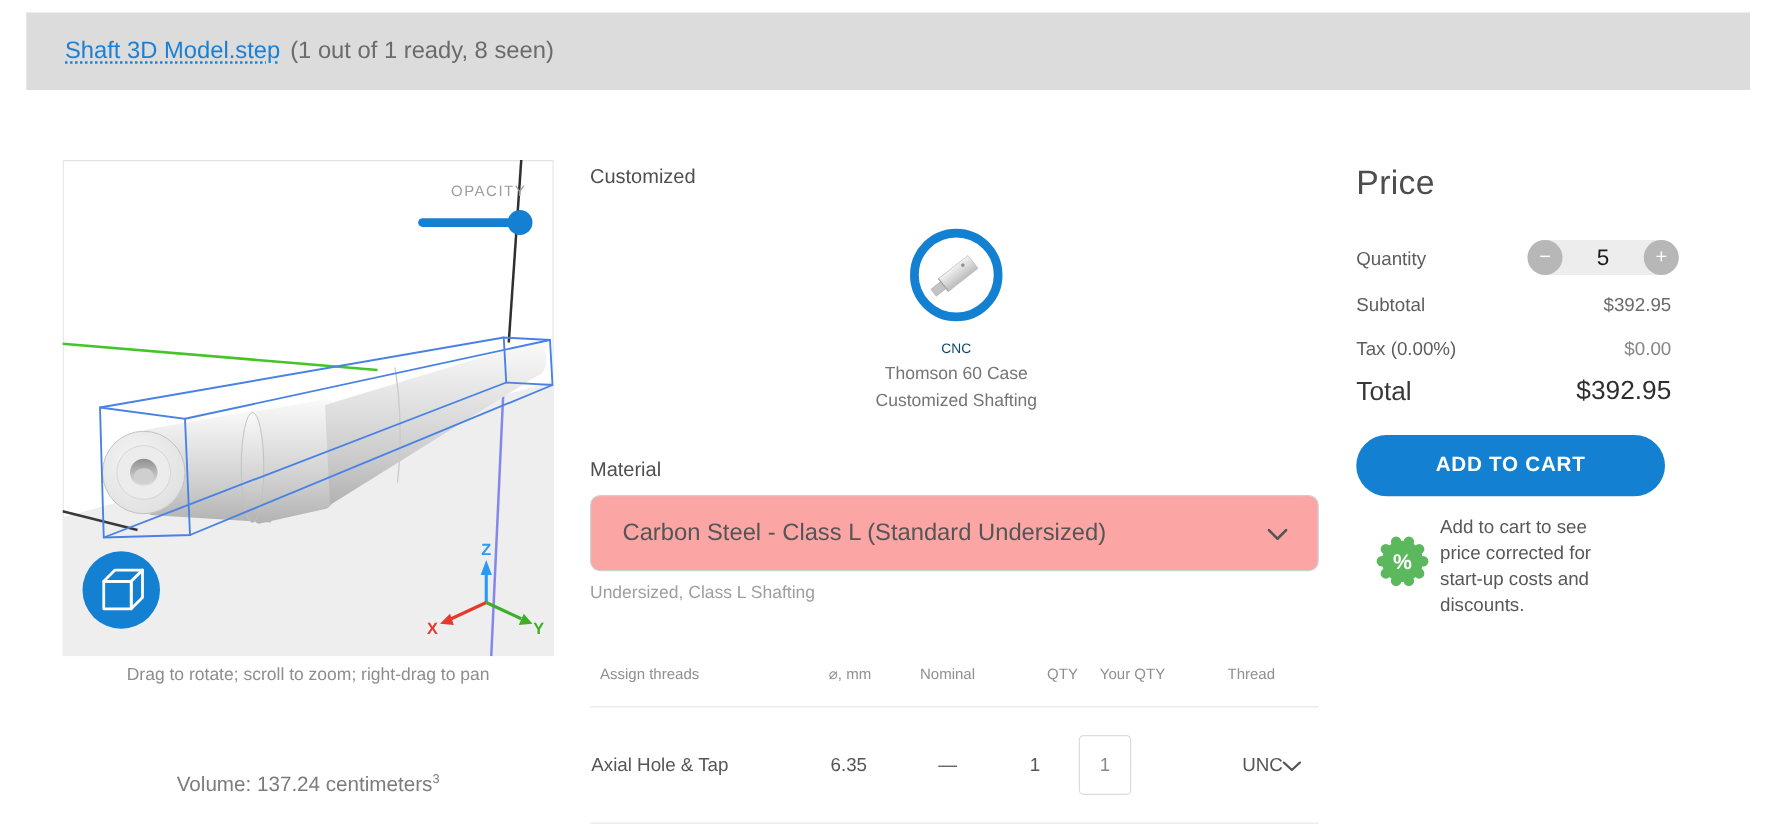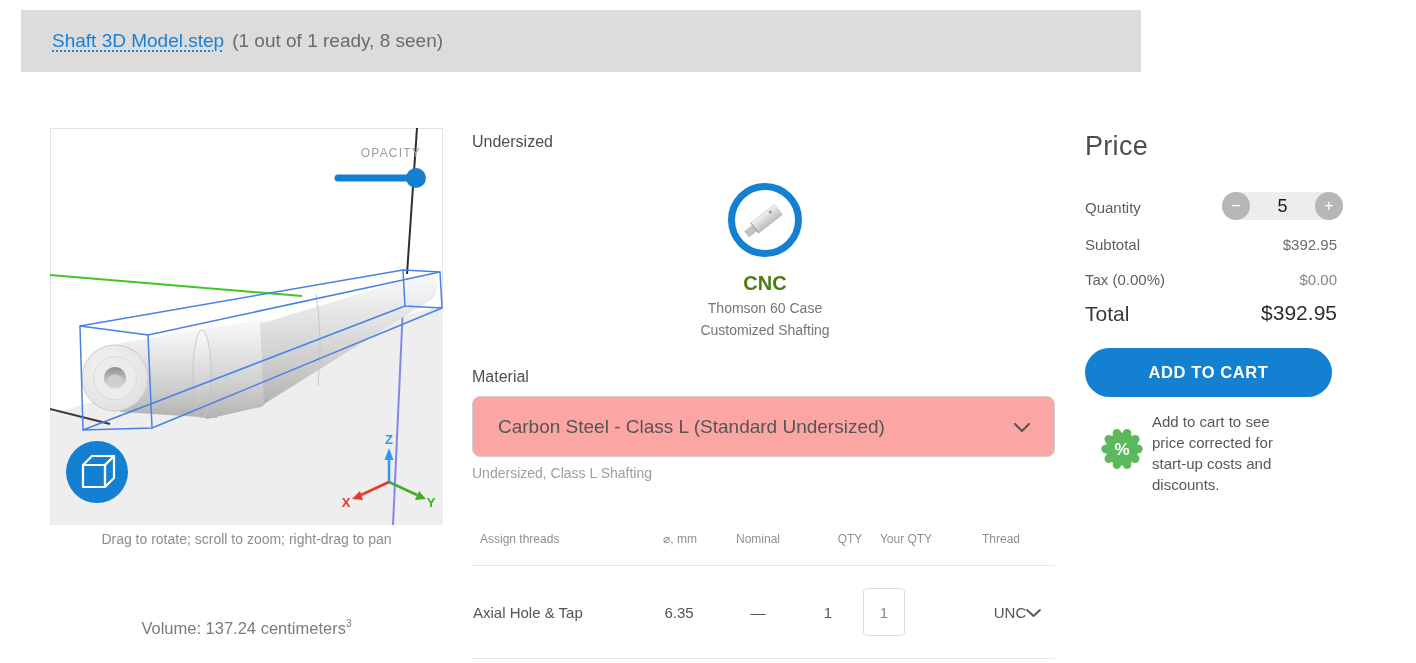--- a/index.html
+++ b/index.html
@@ -1,36 +1,36 @@
 <!DOCTYPE html>
 <html><head>
 <meta charset="utf-8">
 <style>
   html,body{margin:0;padding:0;background:#fff;}
   .stage{position:relative;width:1416px;height:663px;background:#fff;
          font-family:"Liberation Sans",sans-serif;overflow:hidden;}
   .abs{position:absolute;}
 
   
-  .topbar{left:21px;top:10px;width:1120px;height:62px;background:#dcdcdc;
+  .topbar{left:21px;top:10px;width:1379px;height:62px;background:#dcdcdc;
           display:flex;align-items:center;padding-left:31px;box-sizing:border-box;font-size:19px;}
   .filelink{color:#1b7fd4;text-decoration:underline dotted;text-underline-offset:4px;cursor:pointer;}
   .filestatus{color:#6b6b6b;margin-left:8px;}
 
   
   .viewer{left:50px;top:128px;width:393px;height:397px;cursor:grab;}
   .viewer-hint{left:50px;top:531px;width:393px;text-align:center;font-size:14px;color:#8d8d8d;}
   .model-size{left:14px;top:592px;width:465px;text-align:center;font-size:16.5px;color:#7c7c7c;}
   .model-volume{left:14px;top:618px;width:465px;text-align:center;font-size:16.5px;color:#7c7c7c;}
   sup{font-size:0.62em;}
 
   
   .section-label{font-size:16px;color:#4f4f4f;}
   .tech-option{left:665px;top:181px;width:200px;text-align:center;cursor:pointer;}
-  .tech-name{font-size:20px;font-weight:bold;color:#4d7c0f;margin-top:9px;}
+  .tech-name{font-size:11px;font-weight:normal;color:#0c4a6e;margin-top:9px;}
   .tech-line{font-size:14px;color:#757575;margin-top:5px;line-height:17px;}
   .mat-select{left:472px;top:396px;width:583px;height:61px;border:1px solid #cfcfcf;border-radius:8px;
               box-sizing:border-box;background:#fca5a5;cursor:pointer;}
   .mat-select-text{position:absolute;left:25px;top:0;line-height:59px;font-size:19px;color:#555;}
   .mat-note{left:472px;top:465px;font-size:14px;color:#9e9e9e;}
 
   
   .th{font-size:12px;color:#8f8f8f;}
   .td{font-size:15px;color:#555;}
   .cc{transform:translateX(-50%);white-space:nowrap;}
@@ -137,21 +137,21 @@
         <line x1="339" y1="354" x2="367" y2="367" stroke="#3fae27" stroke-width="2.5"></line>
         <polygon points="376,371 365,372 369,363" fill="#3fae27"></polygon>
         <text x="381" y="379" text-anchor="middle" fill="#3fae27">Y</text>
       </g>
     </svg>
   </div>
 
   <div class="abs viewer-hint">Drag to rotate; scroll to zoom; right-drag to pan</div>
   <div class="abs model-volume"><span>Volume: 137.24 centimeters</span><sup>3</sup></div>
 
-  <div class="abs section-label" style="left:472px;top:133px;">Undersized</div>
+  <div class="abs section-label" style="left:472px;top:133px;">Customized</div>
 
   <div class="abs tech-option">
     <svg width="78" height="78" viewBox="0 0 78 78">
       <defs>
         <linearGradient id="techGrad" x1="0" y1="0" x2="0" y2="1">
           <stop offset="0" stop-color="#f2f2f2"></stop>
             <stop offset="1" stop-color="#bcbcbc"></stop>
         </linearGradient>
       </defs>
       <circle cx="39" cy="39" r="33.5" fill="#ffffff" stroke="#1480d1" stroke-width="7"></circle>

